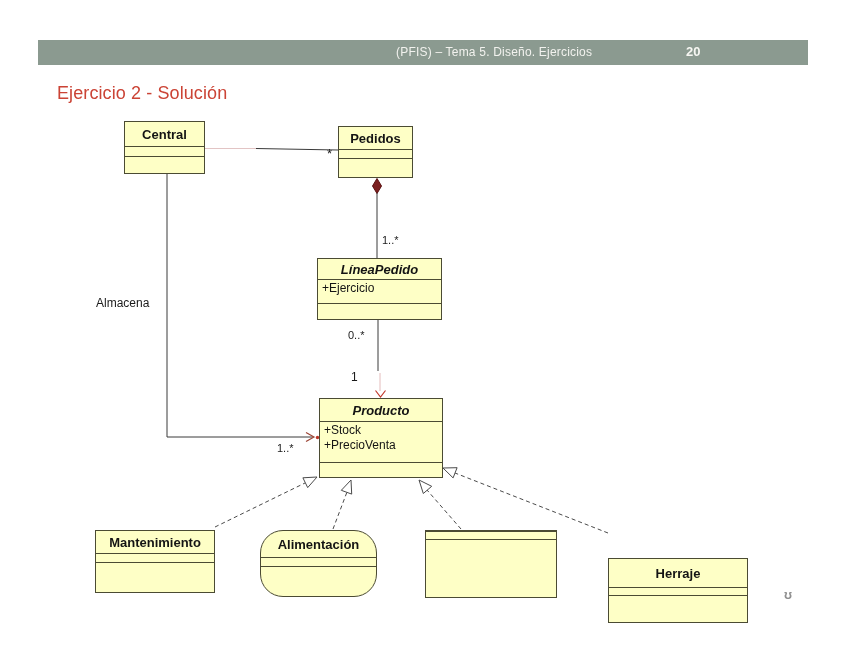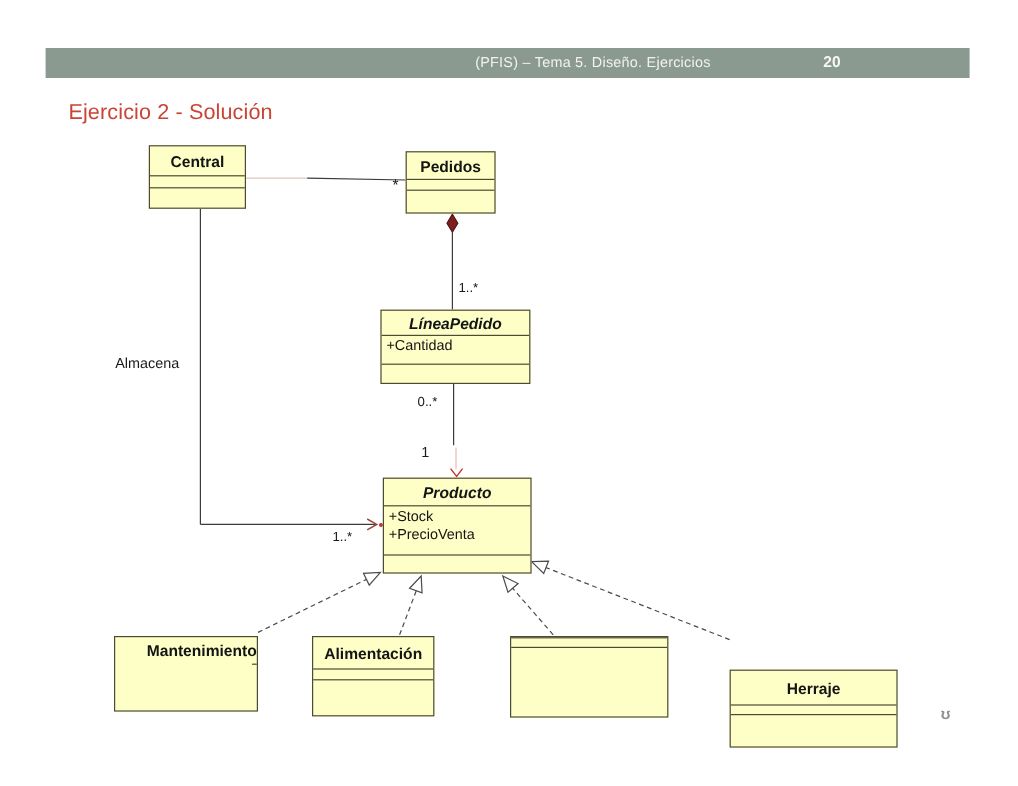--- a/index.html
+++ b/index.html
@@ -20,22 +20,22 @@
   .uml .t{display:flex;align-items:center;justify-content:center;font-weight:700;
           font-size:13px;color:#141414;box-sizing:border-box;}
   .uml .a{border-top:1px solid #4b4b33;box-sizing:border-box;font-size:12px;color:#141414;
           padding:1px 0 0 4px;line-height:15px;}
   .uml .o{border-top:1px solid #4b4b33;flex:1;}
 
   .cls-central{left:124px;top:121px;width:81px;height:53px;}   .cls-central .t{height:24px;} .cls-central .a{height:10px;}
   .cls-pedidos{left:338px;top:126px;width:75px;height:52px;}   .cls-pedidos .t{height:22px;} .cls-pedidos .a{height:9px;}
   .cls-linea{left:317px;top:258px;width:125px;height:62px;}    .cls-linea .t{height:20px;font-style:italic;}   .cls-linea .a{height:24px;}
   .cls-producto{left:319px;top:398px;width:124px;height:80px;} .cls-producto .t{height:22px;font-style:italic;} .cls-producto .a{height:41px;}
-  .cls-manten{left:95px;top:530px;width:120px;height:63px;align-items:flex-end;}    .cls-manten .t{height:22px;}  .cls-manten .a{height:9px;}
-  .cls-alimen{left:260px;top:530px;width:102px;height:67px;}   .cls-alimen .t{height:26px;}  .cls-alimen .a{height:9px;}
+  .cls-manten{left:95px;top:530px;width:120px;height:63px;}    .cls-manten .t{height:22px;}  .cls-manten .a{height:9px;}
+  .cls-alimen{left:260px;top:530px;width:117px;height:67px;border-radius:23px;}   .cls-alimen .t{height:26px;}  .cls-alimen .a{height:9px;}
   .cls-equipa{left:425px;top:530px;width:132px;height:68px;}   .cls-equipa .t{height:26px;}  .cls-equipa .a{height:8px;}
   .cls-herraje{left:608px;top:558px;width:140px;height:65px;}  .cls-herraje .t{height:28px;} .cls-herraje .a{height:8px;}
 
   
   .dlabel{position:absolute;font-size:11px;color:#1a1a1a;}
   .lbl-star{left:327px;top:146px;font-size:13px;}
   .lbl-comp-mult{left:382px;top:234px;}
   .lbl-linea-lower{left:348px;top:329px;}
   .lbl-prod-upper{left:351px;top:370px;font-size:12px;}
   .lbl-almacena{left:96px;top:296px;font-size:12px;}
@@ -94,21 +94,21 @@
 
   <div class="uml cls-pedidos">
     <div class="t">Pedidos</div>
     <div class="a"></div>
     <div class="o"></div>
   </div>
 
   <div class="uml cls-linea">
     <div class="t">LíneaPedido</div>
     <div class="a">
-      <div>+Cantidad</div>
+      <div>+Ejercicio</div>
     </div>
     <div class="o"></div>
   </div>
 
   <div class="uml cls-producto">
     <div class="t">Producto</div>
     <div class="a">
       <div>+Stock</div>
       <div>+PrecioVenta</div>
     </div>

